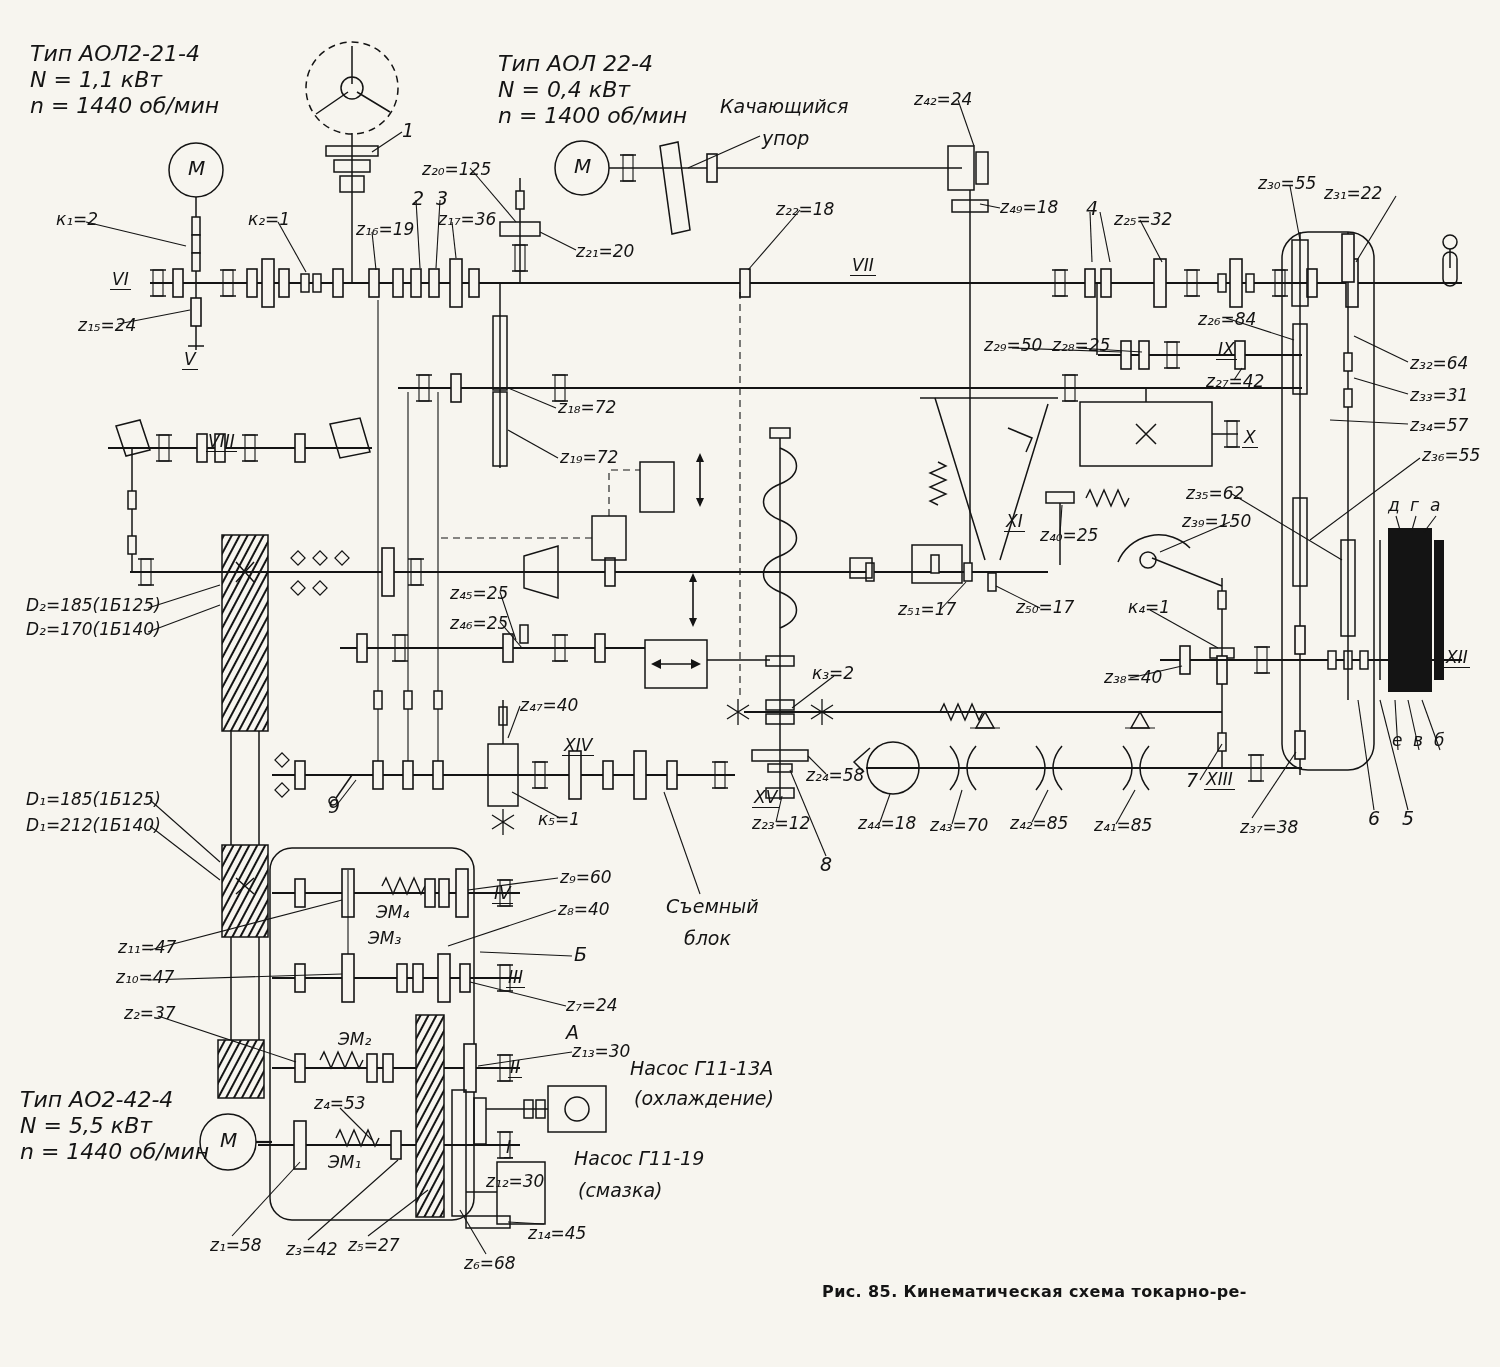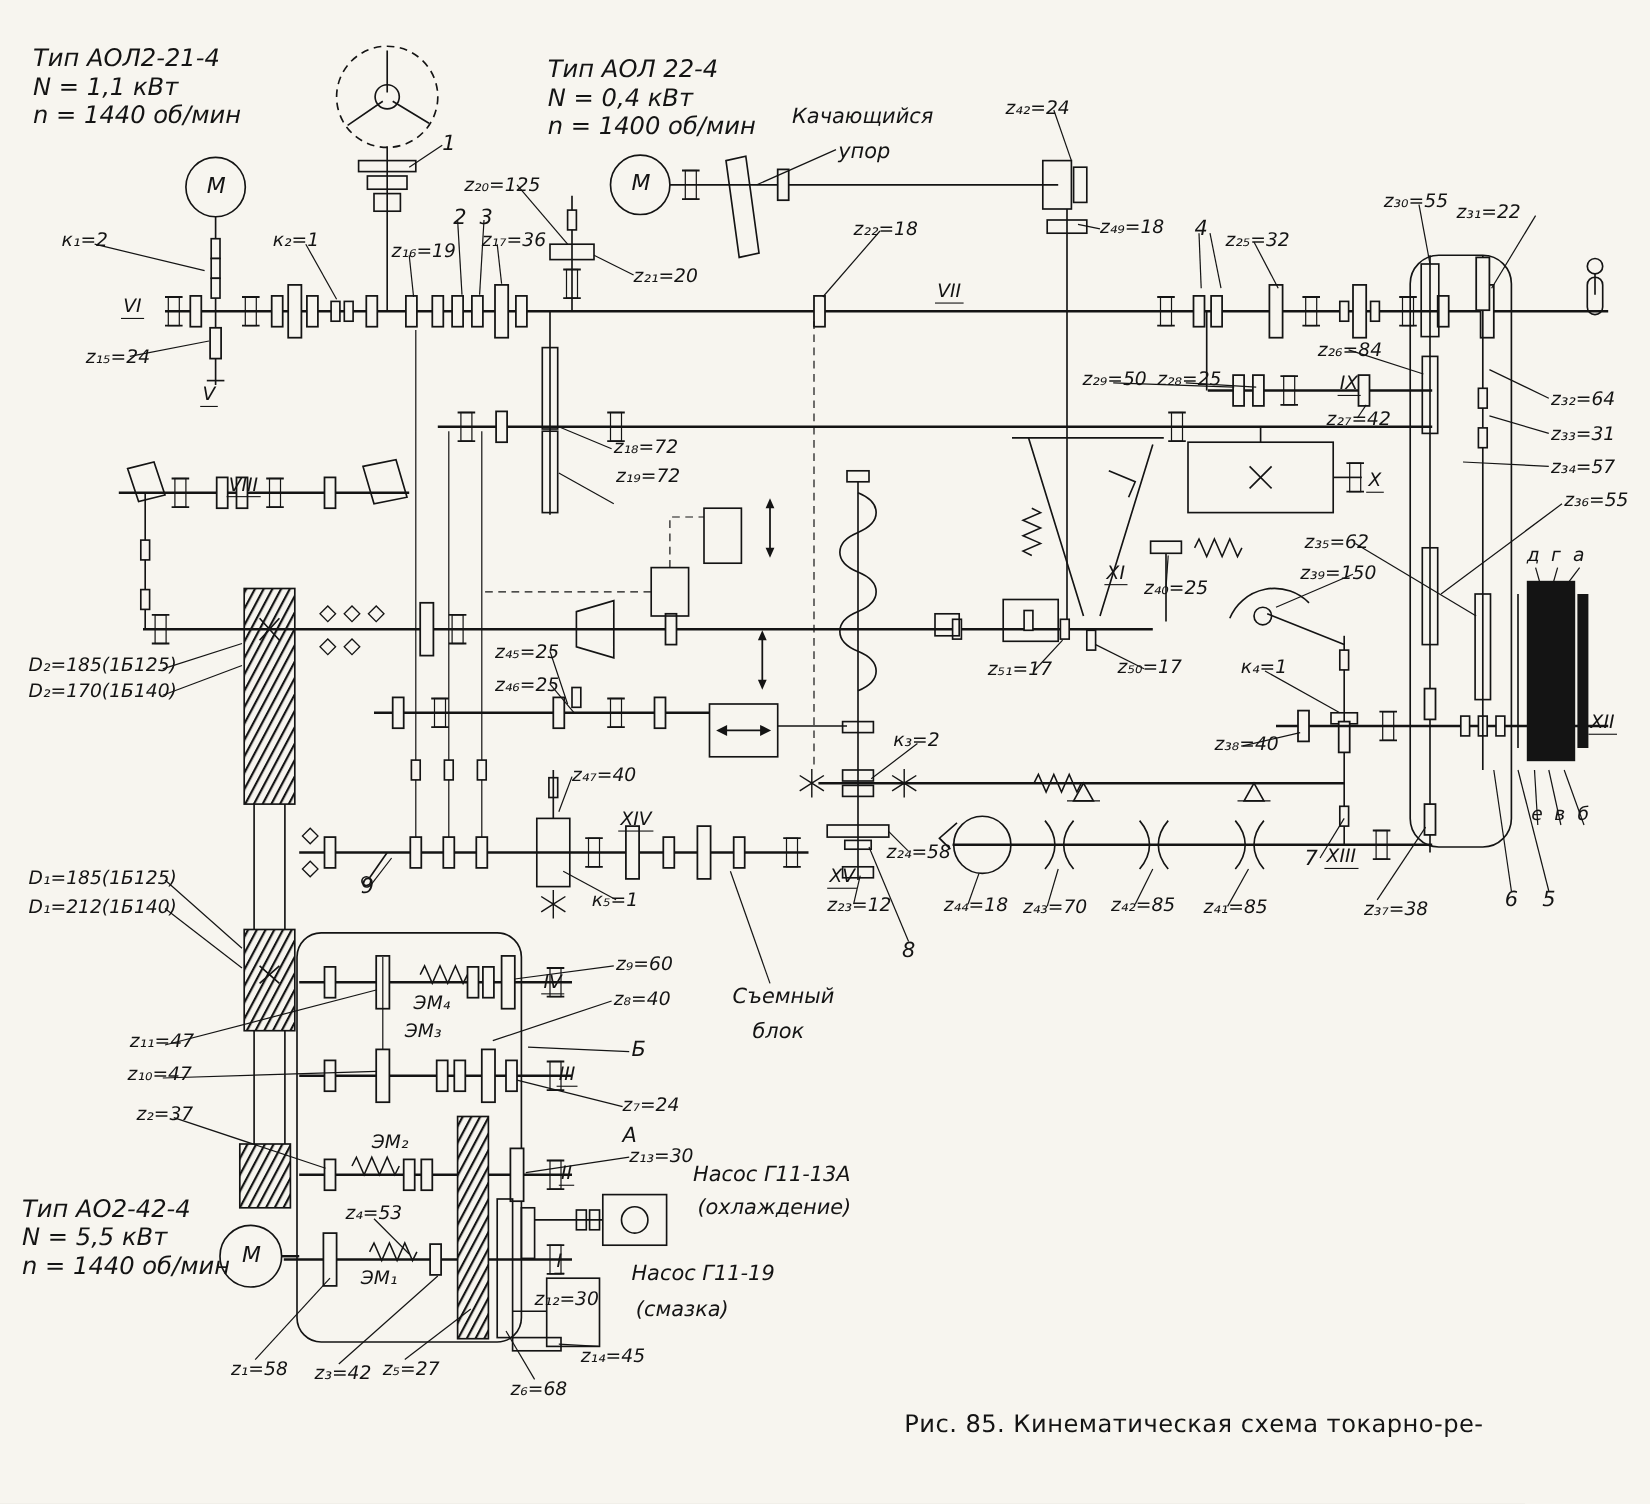--- a/index.html
+++ b/index.html
@@ -4,21 +4,21 @@
 <style>
   html,body{margin:0;padding:0;background:#e8e6e0;}
   .page{position:relative;width:1500px;height:1367px;background:#f7f5ef;overflow:hidden;
         font-family:"DejaVu Sans",sans-serif;color:#141414;}
   .page svg{position:absolute;left:0;top:0;}
   .lbl{position:absolute;font-style:italic;font-size:17px;line-height:1.06;white-space:nowrap;color:#141414;}
   .spec{font-size:22px;}
   .msym{font-size:20px;font-style:italic;}
   .rn{border-bottom:1.7px solid #141414;padding:0 2px 1px 2px;}
   .big{font-size:19px;}
-  .cap{font-style:normal;font-weight:normal;font-size:22px;letter-spacing:.4px;}
+  .cap{font-style:normal;font-weight:bold;font-size:16px;letter-spacing:.4px;}
   .ln{stroke:#141414;stroke-width:1.5;fill:none;}
   .sh{stroke:#141414;stroke-width:2.2;fill:none;}
   .tn{stroke-width:1.1;}
   .dash{stroke-dasharray:7 5;}
 </style>
 </head>
 <body>
 
 <div class="page">
 
@@ -462,21 +462,21 @@
 <span class="lbl" style="left:1198px;top:310px">z₂₆=84</span>
 <span class="lbl" style="left:1206px;top:372px">z₂₇=42</span>
 <span class="lbl" style="left:1410px;top:354px">z₃₂=64</span>
 <span class="lbl" style="left:1410px;top:386px">z₃₃=31</span>
 <span class="lbl" style="left:1410px;top:416px">z₃₄=57</span>
 <span class="lbl" style="left:1422px;top:446px">z₃₆=55</span>
 <span class="lbl" style="left:1186px;top:484px">z₃₅=62</span>
 <span class="lbl" style="left:1182px;top:512px">z₃₉=150</span>
 <span class="lbl" style="left:1040px;top:526px">z₄₀=25</span>
 <span class="lbl" style="left:558px;top:398px">z₁₈=72</span>
-<span class="lbl" style="left:560px;top:424px">z₁₉=72</span>
+<span class="lbl" style="left:560px;top:448px">z₁₉=72</span>
 <span class="lbl" style="left:450px;top:584px">z₄₅=25</span>
 <span class="lbl" style="left:450px;top:614px">z₄₆=25</span>
 <span class="lbl" style="left:898px;top:600px">z₅₁=17</span>
 <span class="lbl" style="left:1016px;top:598px">z₅₀=17</span>
 <span class="lbl" style="left:1104px;top:668px">z₃₈=40</span>
 <span class="lbl" style="left:806px;top:766px">z₂₄=58</span>
 <span class="lbl" style="left:752px;top:814px">z₂₃=12</span>
 <span class="lbl" style="left:858px;top:814px">z₄₄=18</span>
 <span class="lbl" style="left:930px;top:816px">z₄₃=70</span>
 <span class="lbl" style="left:1010px;top:814px">z₄₂=85</span>

